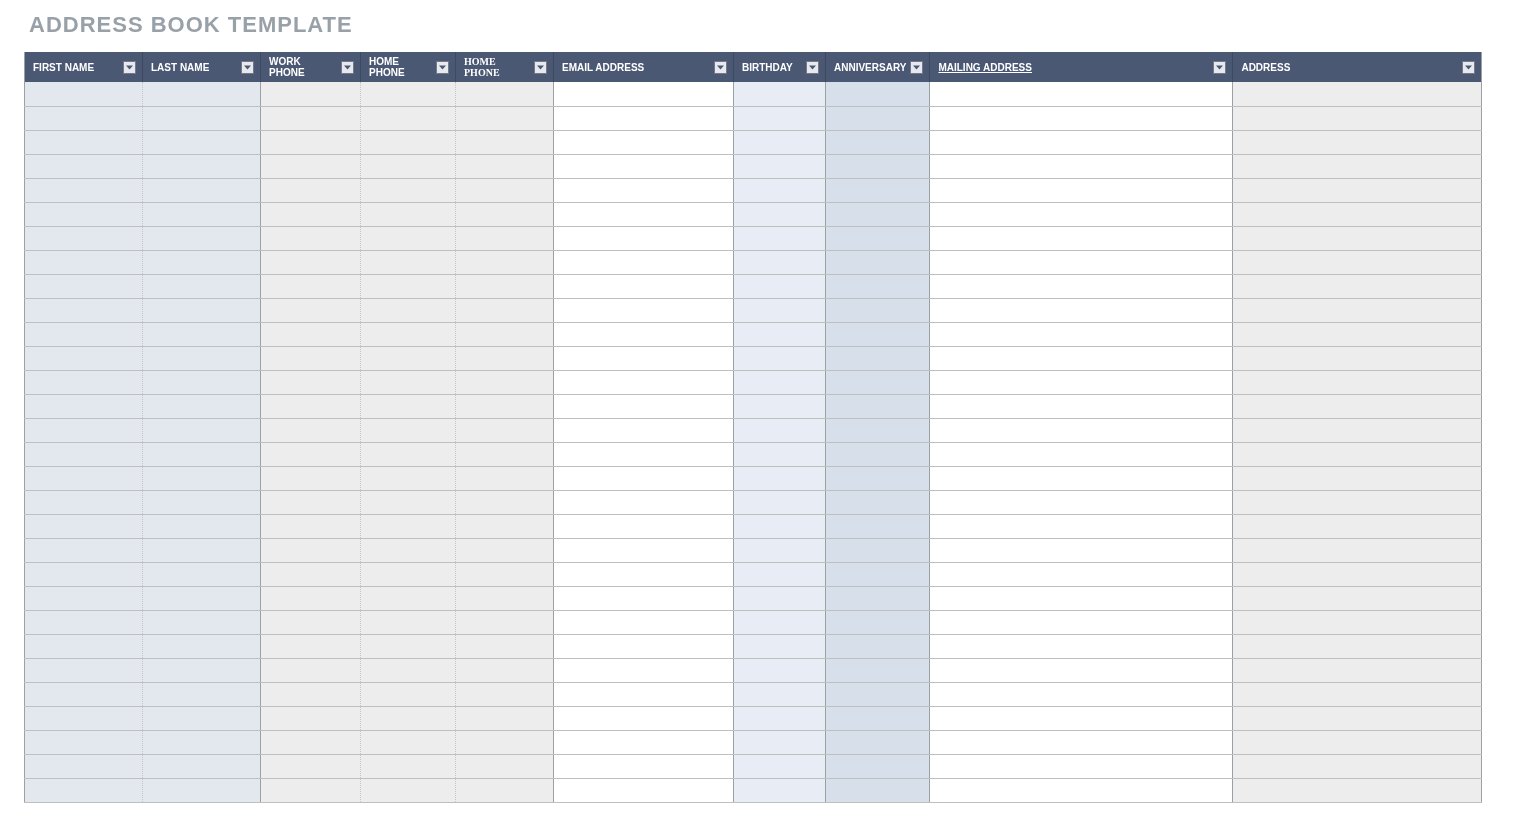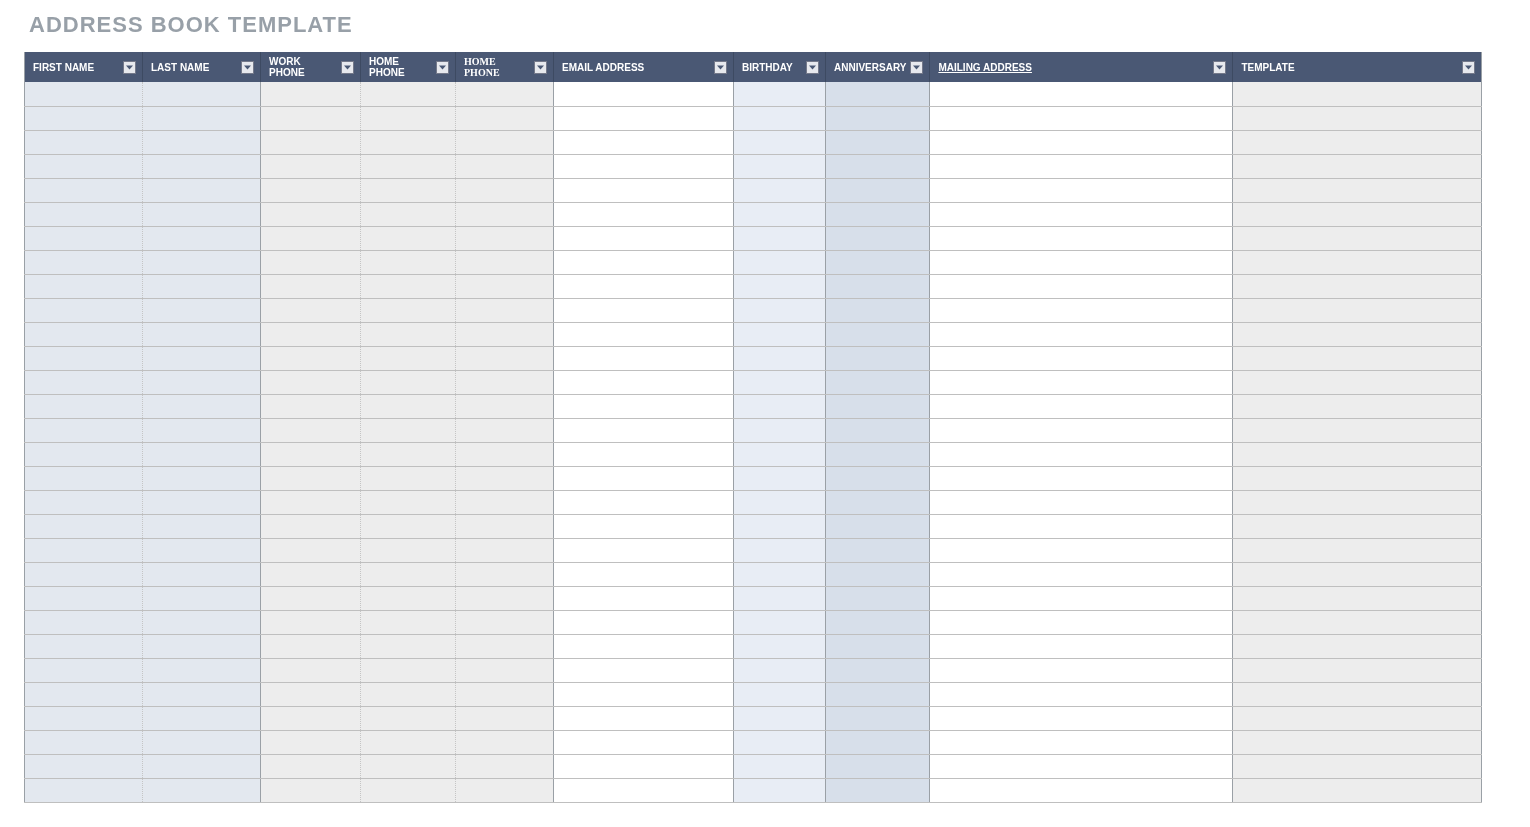--- a/index.html
+++ b/index.html
@@ -178,21 +178,21 @@
             <span class="hdr-label" style="white-space: pre-line;">MAILING ADDRESS</span>
             <span class="filter-btn">
               <svg viewBox="0 0 10 6">
                 <polygon points="0,0 10,0 5,6" fill="#4a5874"></polygon>
               </svg>
             </span>
           </div>
         </th>
         <th class="c-comm">
           <div class="hdr-inner">
-            <span class="hdr-label" style="white-space: pre-line;">TEMPLATE</span>
+            <span class="hdr-label" style="white-space: pre-line;">ADDRESS</span>
             <span class="filter-btn">
               <svg viewBox="0 0 10 6">
                 <polygon points="0,0 10,0 5,6" fill="#4a5874"></polygon>
               </svg>
             </span>
           </div>
         </th>
       </tr>
   </thead>
   <tbody id="body-rows">

